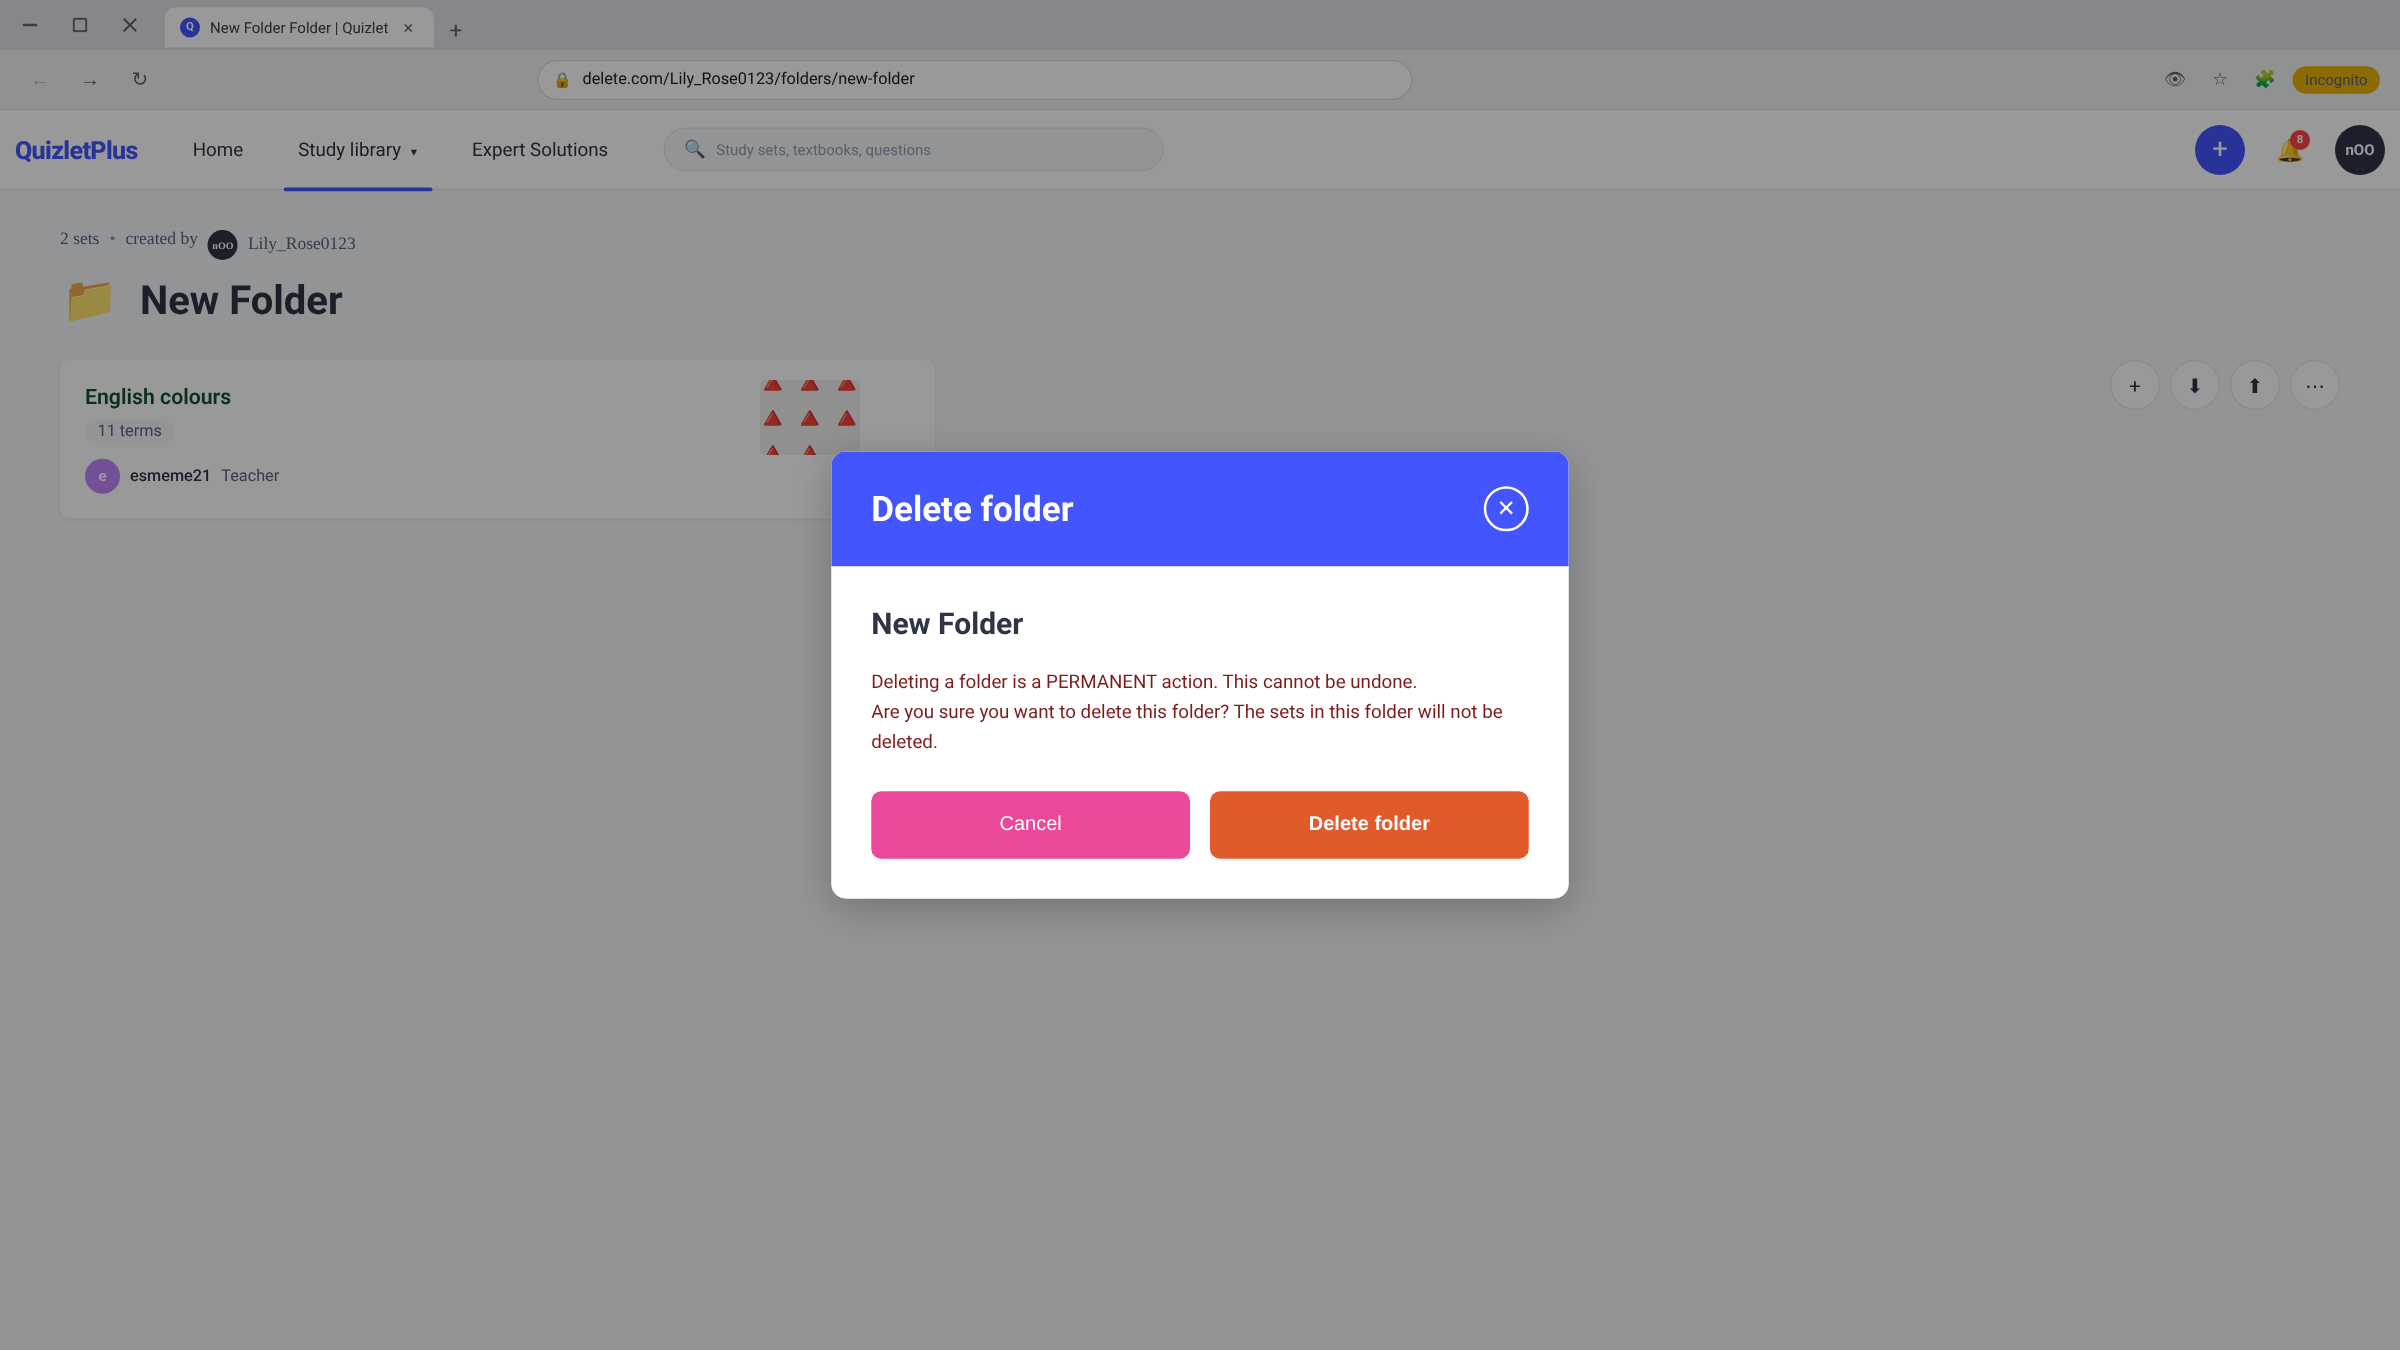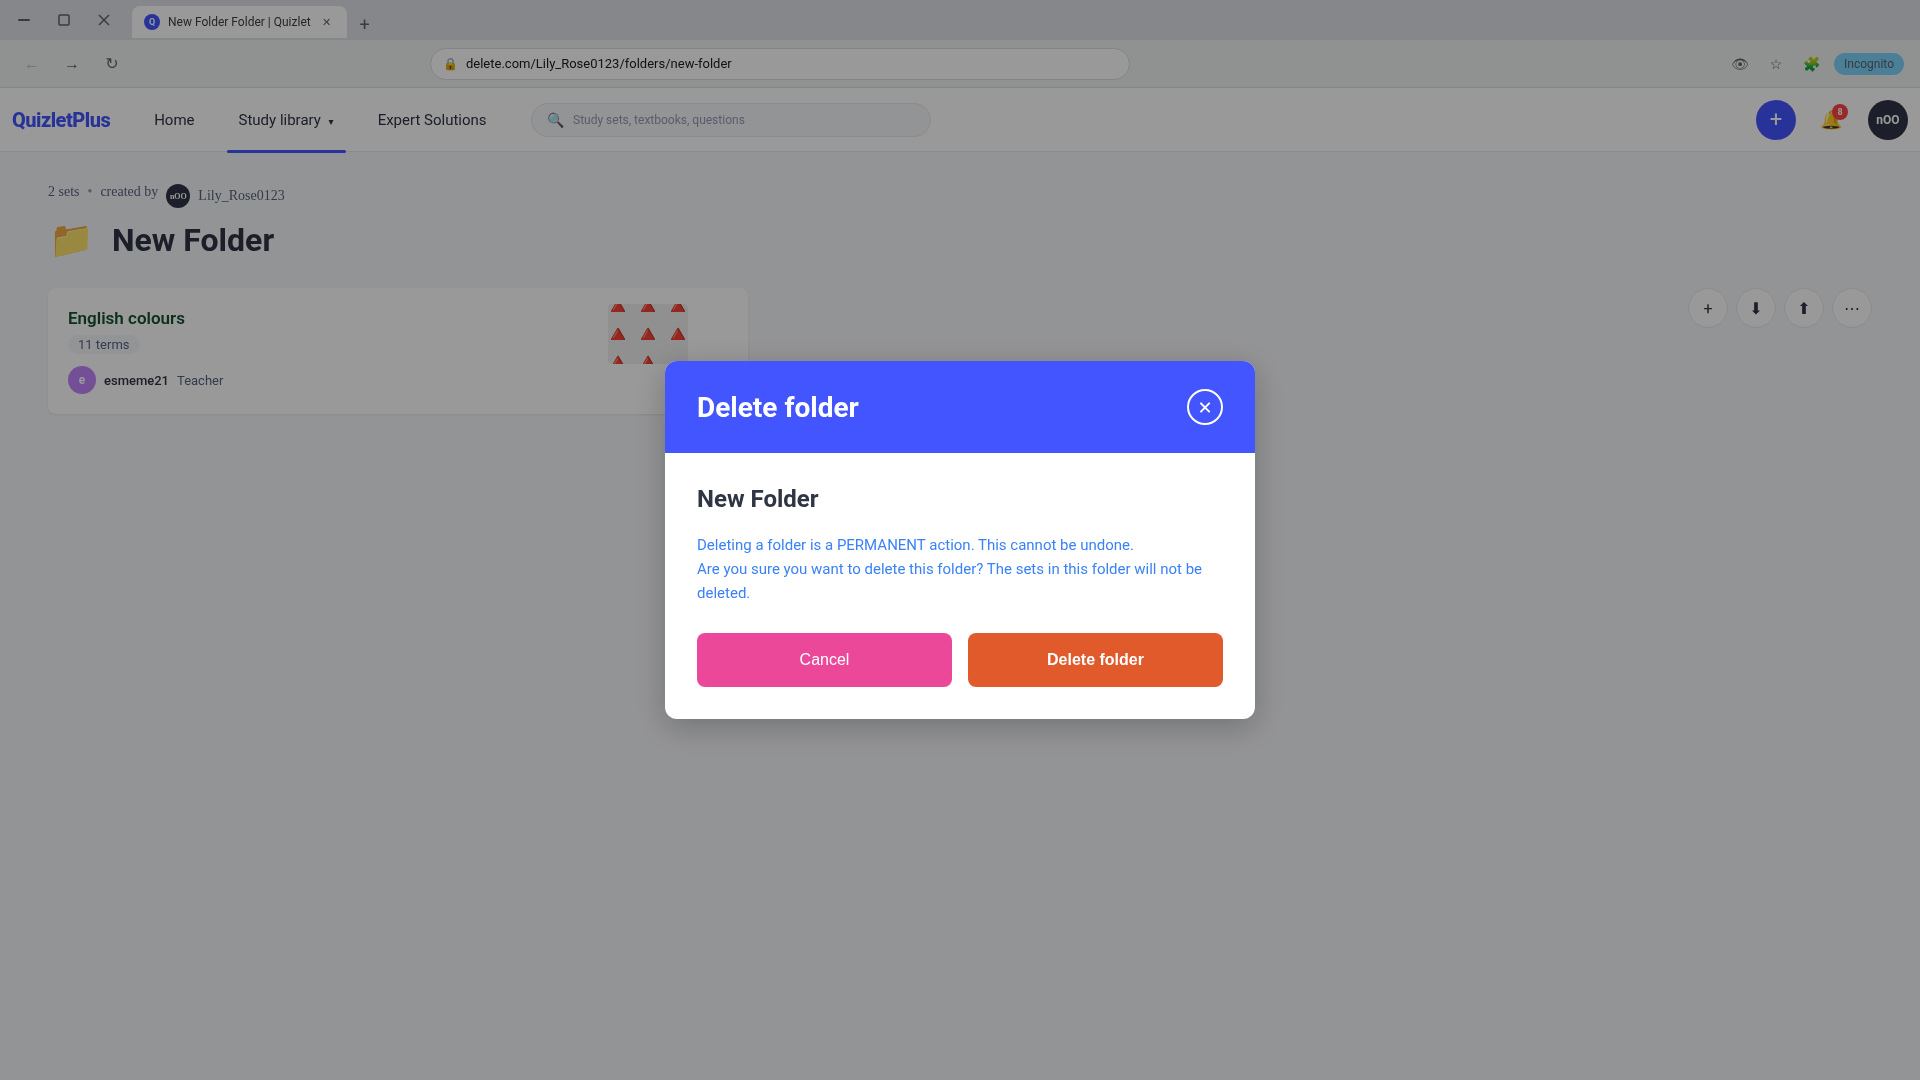--- a/index.html
+++ b/index.html
@@ -21,21 +21,21 @@
 
     
     .address-bar { display: flex; align-items: center; height: 48px; padding: 0 16px; gap: 8px; background: #f1f3f4; border-bottom: 1px solid #dadce0; }
     .nav-btn { width: 32px; height: 32px; border-radius: 50%; display: flex; align-items: center; justify-content: center; cursor: pointer; color: #5f6368; font-size: 16px; }
     .nav-btn.disabled { opacity: 0.4; cursor: default; }
     .url-bar { flex: 1; display: flex; align-items: center; background: white; border-radius: 20px; height: 32px; padding: 0 12px; gap: 8px; border: 1px solid #dadce0; max-width: 700px; margin: 0 auto; }
     .url-lock { font-size: 12px; color: #5f6368; }
     .url-text { font-size: 13px; color: #202124; flex: 1; }
     .address-right { display: flex; align-items: center; gap: 8px; margin-left: auto; }
     .addr-icon { width: 28px; height: 28px; display: flex; align-items: center; justify-content: center; border-radius: 50%; cursor: pointer; color: #5f6368; font-size: 14px; }
-    .incognito-btn { background: #7dd3fc; border-radius: 16px; padding: 4px 10px; font-size: 12px; color: #5f6368; cursor: pointer; }
+    .incognito-btn { background: #eab308; border-radius: 16px; padding: 4px 10px; font-size: 12px; color: #5f6368; cursor: pointer; }
 
     
     .app { background: #f6f7fb; min-height: calc(1080px - 124px); position: relative; }
 
     
     .app-header { background: white; border-bottom: 1px solid #e8e8e8; display: flex; align-items: center; padding: 0 12px; height: 64px; gap: 32px; }
     .logo { font-size: 20px; font-weight: 800; color: #4255ff; letter-spacing: -0.5px; cursor: pointer; }
     .nav-links { display: flex; align-items: center; gap: 20px; }
     .nav-link { padding: 8px 12px; font-size: 15px; color: #303545; cursor: pointer; border-radius: 4px; position: relative; }
     .nav-link.active::after { content: ''; position: absolute; bottom: -16px; left: 0; right: 0; height: 3px; background: #4255ff; border-radius: 2px; }
@@ -73,21 +73,21 @@
     
     .overlay { position: fixed; top: 0; left: 0; width: 1920px; height: 1080px; background: rgba(0,0,0,0.4); z-index: 100; display: flex; align-items: center; justify-content: center; }
 
     
     .modal { background: white; border-radius: 12px; width: 590px; overflow: hidden; box-shadow: 0 8px 32px rgba(0,0,0,0.24); }
     .modal-header { background: #4255ff; padding: 28px 32px; display: flex; align-items: center; justify-content: space-between; }
     .modal-title { font-size: 28px; font-weight: 700; color: white; }
     .modal-close { width: 36px; height: 36px; border-radius: 50%; border: 2px solid white; display: flex; align-items: center; justify-content: center; cursor: pointer; color: white; font-size: 18px; }
     .modal-body { padding: 32px; }
     .modal-folder-name { font-size: 24px; font-weight: 700; color: #303545; margin-bottom: 20px; }
-    .modal-text { font-size: 15px; color: #3b82f6; line-height: 1.6; margin-bottom: 28px; }
+    .modal-text { font-size: 15px; color: #7f1d1d; line-height: 1.6; margin-bottom: 28px; }
     .modal-actions { display: flex; gap: 16px; }
     .btn-cancel { flex: 1; padding: 18px; background: #ec4899; color: white; border: none; border-radius: 8px; font-size: 16px; font-weight: 400; cursor: pointer; }
     .btn-delete { flex: 1; padding: 18px; background: #e05a2b; color: white; border: none; border-radius: 8px; font-size: 16px; font-weight: 600; cursor: pointer; }
 
     .user-meta { display: flex; align-items: center; gap: 8px; }
     .avatar-small { width: 24px; height: 24px; border-radius: 50%; background: #303545; display: flex; align-items: center; justify-content: center; color: white; font-size: 8px; font-weight: bold; }
   </style>
 </head>
 <body>
 

